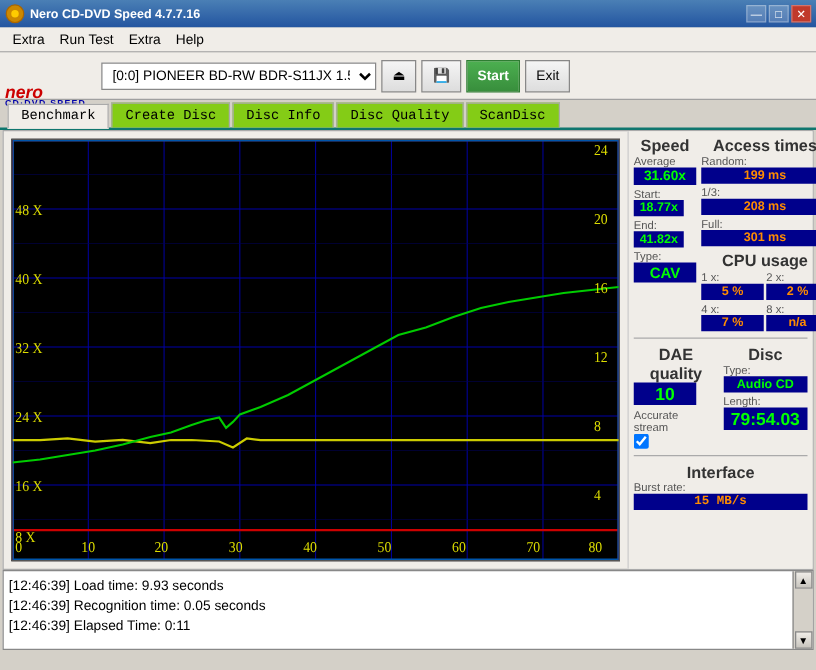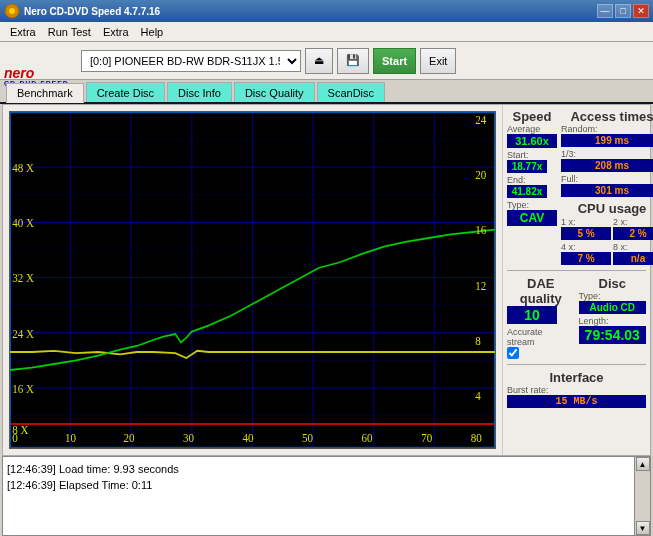--- a/index.html
+++ b/index.html
@@ -127,27 +127,28 @@
       background: linear-gradient(to bottom, #f5f5f5, #ddd);
     }
 
     
     .tabs {
       background: #d4d0c8;
       height: 24px;
       display: flex;
       align-items: flex-end;
       padding: 0 6px;
-      border-bottom: 2px solid #0f172a;
+      border-bottom: 2px solid #0f766e;
+      font-family: Liberation Mono, monospace;
     }
     .tab {
       padding: 3px 10px;
       border: 1px solid #aaa;
       border-bottom: none;
-      background: #5eead4;
+      background: #84cc16;
       cursor: pointer;
       font-size: 11px;
       margin-right: 2px;
       height: 20px;
       display: flex;
       align-items: center;
     }
     .tab.active {
       background: #f0ede8;
       border-bottom: 1px solid #f0ede8;
@@ -235,21 +236,21 @@
       background: #00008b;
       color: #00ff00;
       font-weight: bold;
       font-size: 10px;
       text-align: center;
       padding: 1px 4px;
     }
 
     
     .log-area {
-      height: 80px;
+      height: 64px;
       background: white;
       border: 1px solid #888;
       margin: 2px;
       margin-top: 0;
       display: flex;
     }
     .log-text {
       flex: 1;
       padding: 4px;
       font-size: 11px;
@@ -501,20 +502,24 @@
 </div>
 
 <div class="log-area">
   <div class="log-text">
     <div class="log-line">
       <span>[12:46:39]</span>
       <span>Load time: 9.93 seconds</span>
     </div>
     <div class="log-line">
       <span>[12:46:39]</span>
+      <span>Recognition time: 0.05 seconds</span>
+    </div>
+    <div class="log-line">
+      <span>[12:46:39]</span>
       <span>Elapsed Time: 0:11</span>
     </div>
   </div>
   <div class="log-scrollbar">
     <div class="scroll-arrow">▲</div>
     <div class="scroll-track"></div>
     <div class="scroll-arrow">▼</div>
   </div>
 </div>
 

